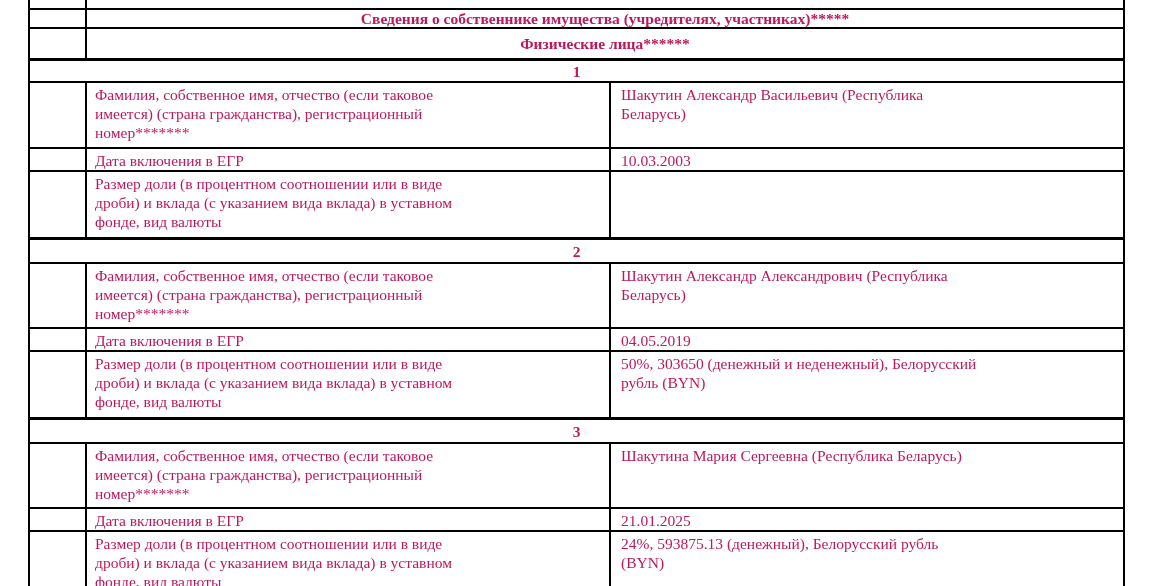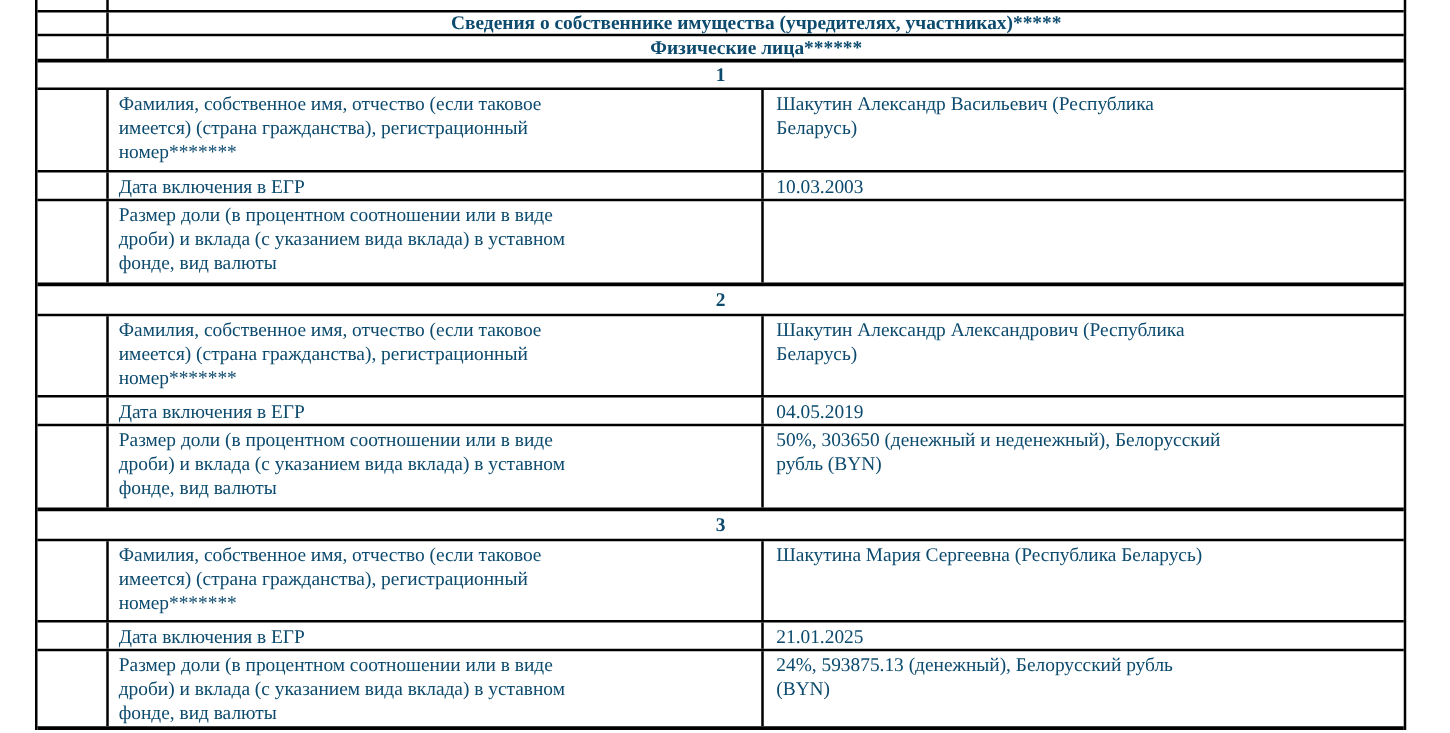--- a/index.html
+++ b/index.html
@@ -6,21 +6,21 @@
     margin: 0;
     padding: 0;
     background: #ffffff;
   }
   .page {
     position: relative;
     width: 1160px;
     height: 586px;
     background: #ffffff;
     font-family: "Liberation Serif", "DejaVu Serif", serif;
-    color: #0c4a6e;
+    color: #be185d;
     overflow: hidden;
   }
   .doc-table {
     position: absolute;
     left: 28px;
     top: 0;
     width: 1097px;
     border-left: 2px solid #000;
     border-right: 2px solid #000;
     box-sizing: border-box;
@@ -48,21 +48,21 @@
     justify-content: center;
     text-align: center;
     font-weight: bold;
     font-size: 15.5px;
     line-height: 17px;
     white-space: pre-line;
   }
   
   .r-sliver { height: 10px; }
   .r-hdr1   { height: 19px; }
-  .r-hdr2   { height: 21px; border-bottom-width: 3px; }
+  .r-hdr2   { height: 32px; border-bottom-width: 3px; }
   .r-num1   { height: 22px; }
   .r-num    { height: 24px; }
   .r-name   { height: 66px; }
   .r-name2  { height: 65px; }
   .r-date   { height: 23px; }
   .r-share  { height: 68px; border-bottom-width: 3px; }
   .r-share3 { height: 63px; border-bottom-width: 3px; }
 </style>
 </head>
 <body>

